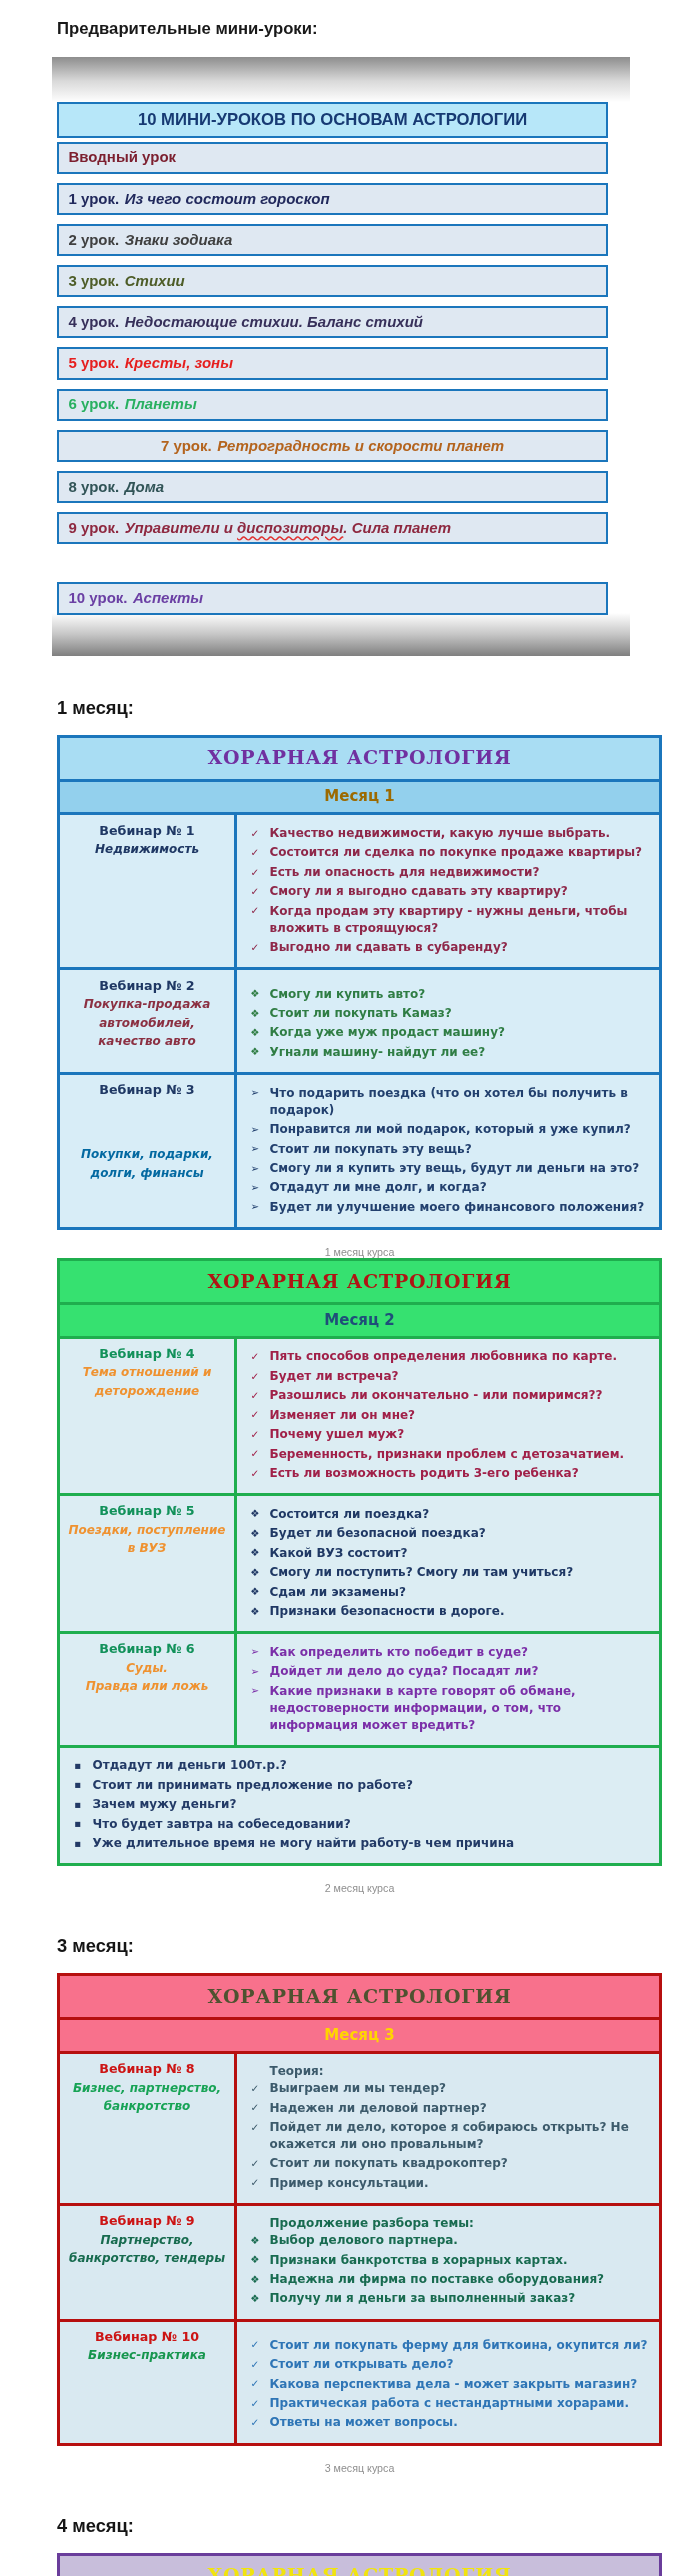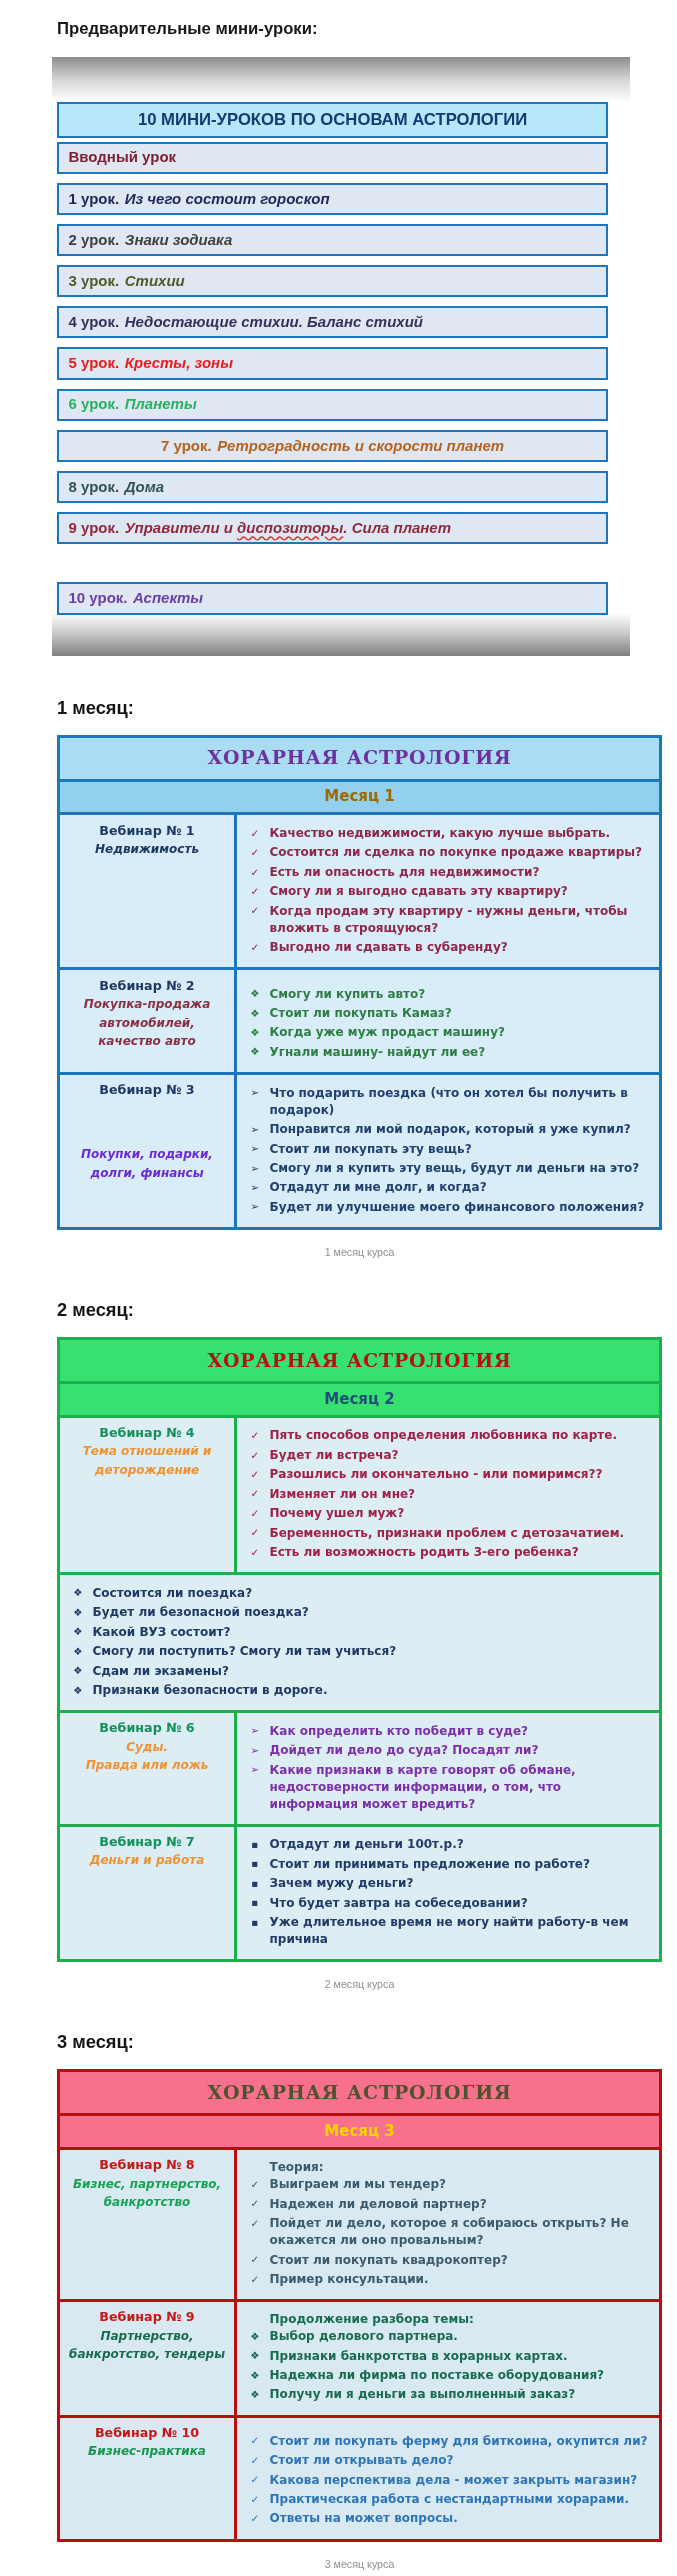--- a/index.html
+++ b/index.html
@@ -154,21 +154,21 @@
                 <span class="q-bullet">❖</span>
                 <span class="q-text">Угнали машину- найдут ли ее?</span>
               </li>
           </ul>
         </div>
       </div>
 
       <div class="tbl-row">
         <div class="cell-left">
           <div class="web-label" style="color: rgb(31, 56, 100);">Вебинар № 3</div>
-          <div class="web-topic" style="color: #6d28d9; margin-top: 48px;">Покупки, подарки, долги, финансы</div>
+          <div class="web-topic" style="color: #0369a1; margin-top: 48px;">Покупки, подарки, долги, финансы</div>
         </div>
         <div class="cell-right" style="color: rgb(34, 64, 110);">
           <ul class="q-list">
             <li class="q-item">
                 <span class="q-bullet">➢</span>
                 <span class="q-text">Что подарить поездка (что он хотел бы получить в подарок)</span>
               </li>
             <li class="q-item">
                 <span class="q-bullet">➢</span>
                 <span class="q-text">Понравится ли мой подарок, который я уже купил?</span>
@@ -190,21 +190,20 @@
                 <span class="q-text">Будет ли улучшение моего финансового положения?</span>
               </li>
           </ul>
         </div>
       </div>
     </div>
     <div class="tbl-caption">1 месяц курса</div>
   </section>
 
   <section style="--frame: #1fae4e; --headbg: #36e170; --subbg: #36e170; --title: #b01414; --subc: #1f4e79; --bodybg: #dcedf3;">
-    <div class="month-heading">2 месяц:</div>
     <div class="course-table">
       <div class="tbl-title">ХОРАРНАЯ АСТРОЛОГИЯ</div>
       <div class="tbl-sub">Месяц 2</div>
 
       <div class="tbl-row">
         <div class="cell-left">
           <div class="web-label" style="color: rgb(18, 145, 90);">Вебинар № 4</div>
           <div class="web-topic" style="color: rgb(239, 146, 48);">Тема отношений и деторождение</div>
         </div>
         <div class="cell-right" style="color: rgb(160, 32, 72);">
@@ -235,20 +234,24 @@
               </li>
             <li class="q-item">
                 <span class="q-bullet">✓</span>
                 <span class="q-text">Есть ли возможность родить 3-его ребенка?</span>
               </li>
           </ul>
         </div>
       </div>
 
       <div class="tbl-row">
+        <div class="cell-left">
+          <div class="web-label" style="color: rgb(18, 145, 90);">Вебинар № 5</div>
+          <div class="web-topic" style="color: rgb(239, 146, 48);">Поездки, поступление в ВУЗ</div>
+        </div>
         <div class="cell-right" style="color: rgb(31, 56, 100);">
           <ul class="q-list">
             <li class="q-item">
                 <span class="q-bullet">❖</span>
                 <span class="q-text">Состоится ли поездка?</span>
               </li>
             <li class="q-item">
                 <span class="q-bullet">❖</span>
                 <span class="q-text">Будет ли безопасной поездка?</span>
               </li>
@@ -290,24 +293,20 @@
               </li>
             <li class="q-item">
                 <span class="q-bullet">➢</span>
                 <span class="q-text">Какие признаки в карте говорят об обмане, недостоверности информации, о том, что информация может вредить?</span>
               </li>
           </ul>
         </div>
       </div>
 
       <div class="tbl-row">
-        <div class="cell-left">
-          <div class="web-label" style="color: rgb(18, 145, 90);">Вебинар № 7</div>
-          <div class="web-topic" style="color: rgb(239, 146, 48);">Деньги и работа</div>
-        </div>
         <div class="cell-right" style="color: rgb(34, 58, 102);">
           <ul class="q-list">
             <li class="q-item">
                 <span class="q-bullet">▪</span>
                 <span class="q-text">Отдадут ли деньги 100т.р.?</span>
               </li>
             <li class="q-item">
                 <span class="q-bullet">▪</span>
                 <span class="q-text">Стоит ли принимать предложение по работе?</span>
               </li>

